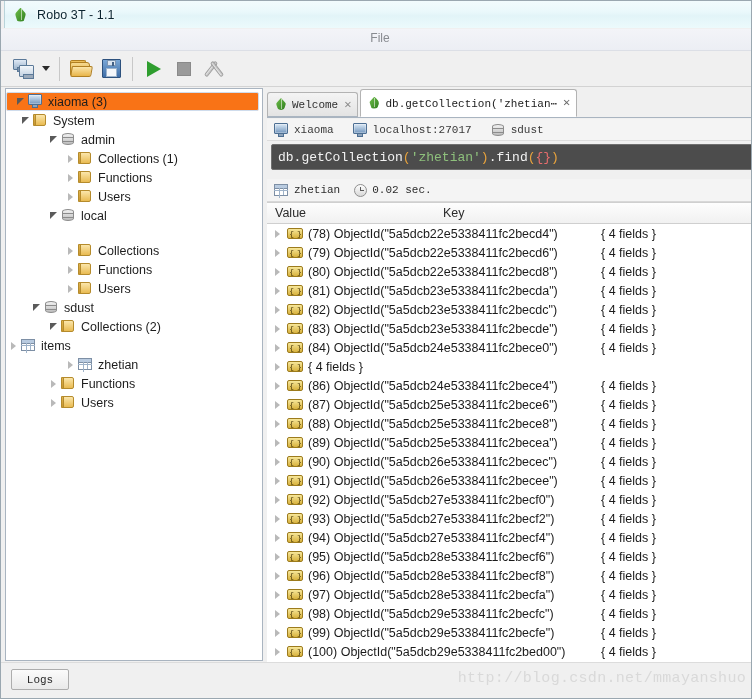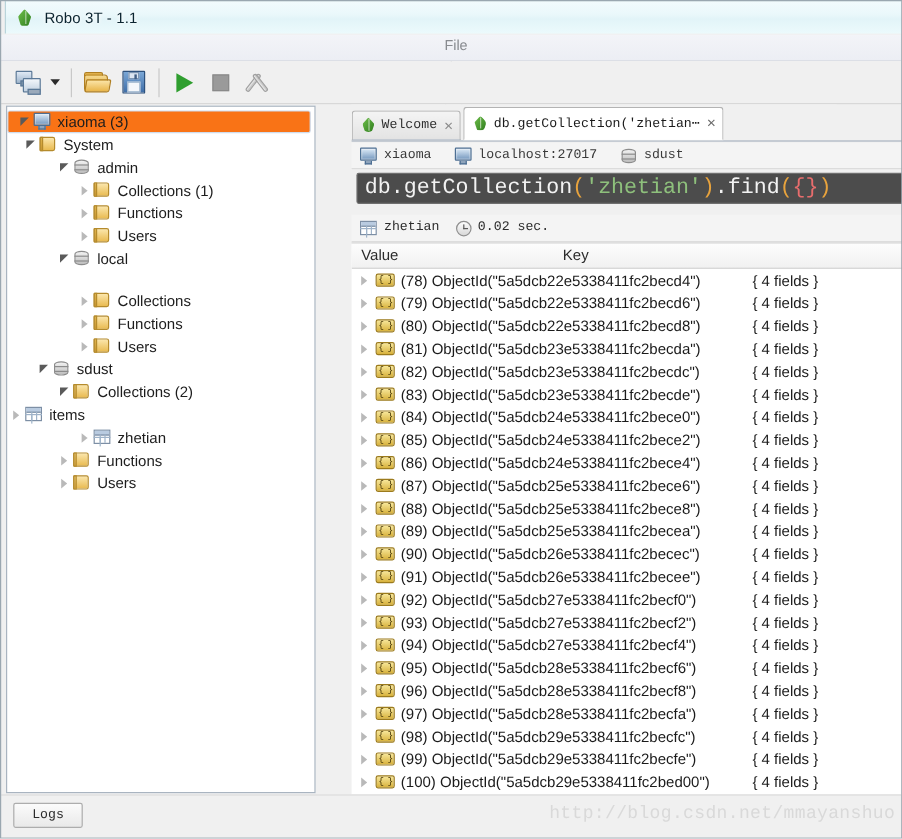--- a/index.html
+++ b/index.html
@@ -299,21 +299,20 @@
   .i-grid .hl{
     position:absolute;left:1px;top:7px;width:14px;height:1px;background:#9fb3c9;
   }
   .tlabel { font-size: 12.5px; color: #1d1d1d; }
 
   
   .right-panel {
     position: absolute; left: 266px; top: 0px;
     width: 404px; height: 575px;
     background: #f0f0f0;
-    margin-left: 26px;
   }
 
   
   .tabstrip {
     position: absolute; left: 0; top: 2px;
     width: 486px; height: 29px;
     display: flex; align-items: flex-end;
     border-bottom: 1px solid #a9b4c0;
   }
   .tab {
@@ -371,21 +370,21 @@
     width: 482px; height: 26px;
   }
   .editor {
     width: 100%; height: 26px;
     background: #4c4c4c;
     border: 1px solid #6f6f6f;
     border-radius: 2px;
     display: flex; align-items: center;
     padding-left: 6px;
     font-family: "Liberation Mono", monospace;
-    font-size: 18px;
+    font-size: 13px;
     white-space: nowrap;
     overflow: hidden;
   }
   .ed-plain { color: #f2f2f2; }
   .ed-paren { color: #e8a33d; }
   .ed-str   { color: #8ec07c; }
   .ed-brace { color: #e86d6d; }
 
   
   .resultmeta {
@@ -855,21 +854,20 @@
               </span>
               <span class="doc-ico"></span>
               <span class="rkey">(84) ObjectId("5a5dcb24e5338411fc2bece0")</span>
               <span class="rval">{ 4 fields }</span>
             </div>
             <div class="res-row">
               <span class="rt">
                 <span class="tri-right"></span>
               </span>
               <span class="doc-ico"></span>
-              <span class="rkey">(85) ObjectId("5a5dcb24e5338411fc2bece2")</span>
               <span class="rval">{ 4 fields }</span>
             </div>
             <div class="res-row">
               <span class="rt">
                 <span class="tri-right"></span>
               </span>
               <span class="doc-ico"></span>
               <span class="rkey">(86) ObjectId("5a5dcb24e5338411fc2bece4")</span>
               <span class="rval">{ 4 fields }</span>
             </div>

